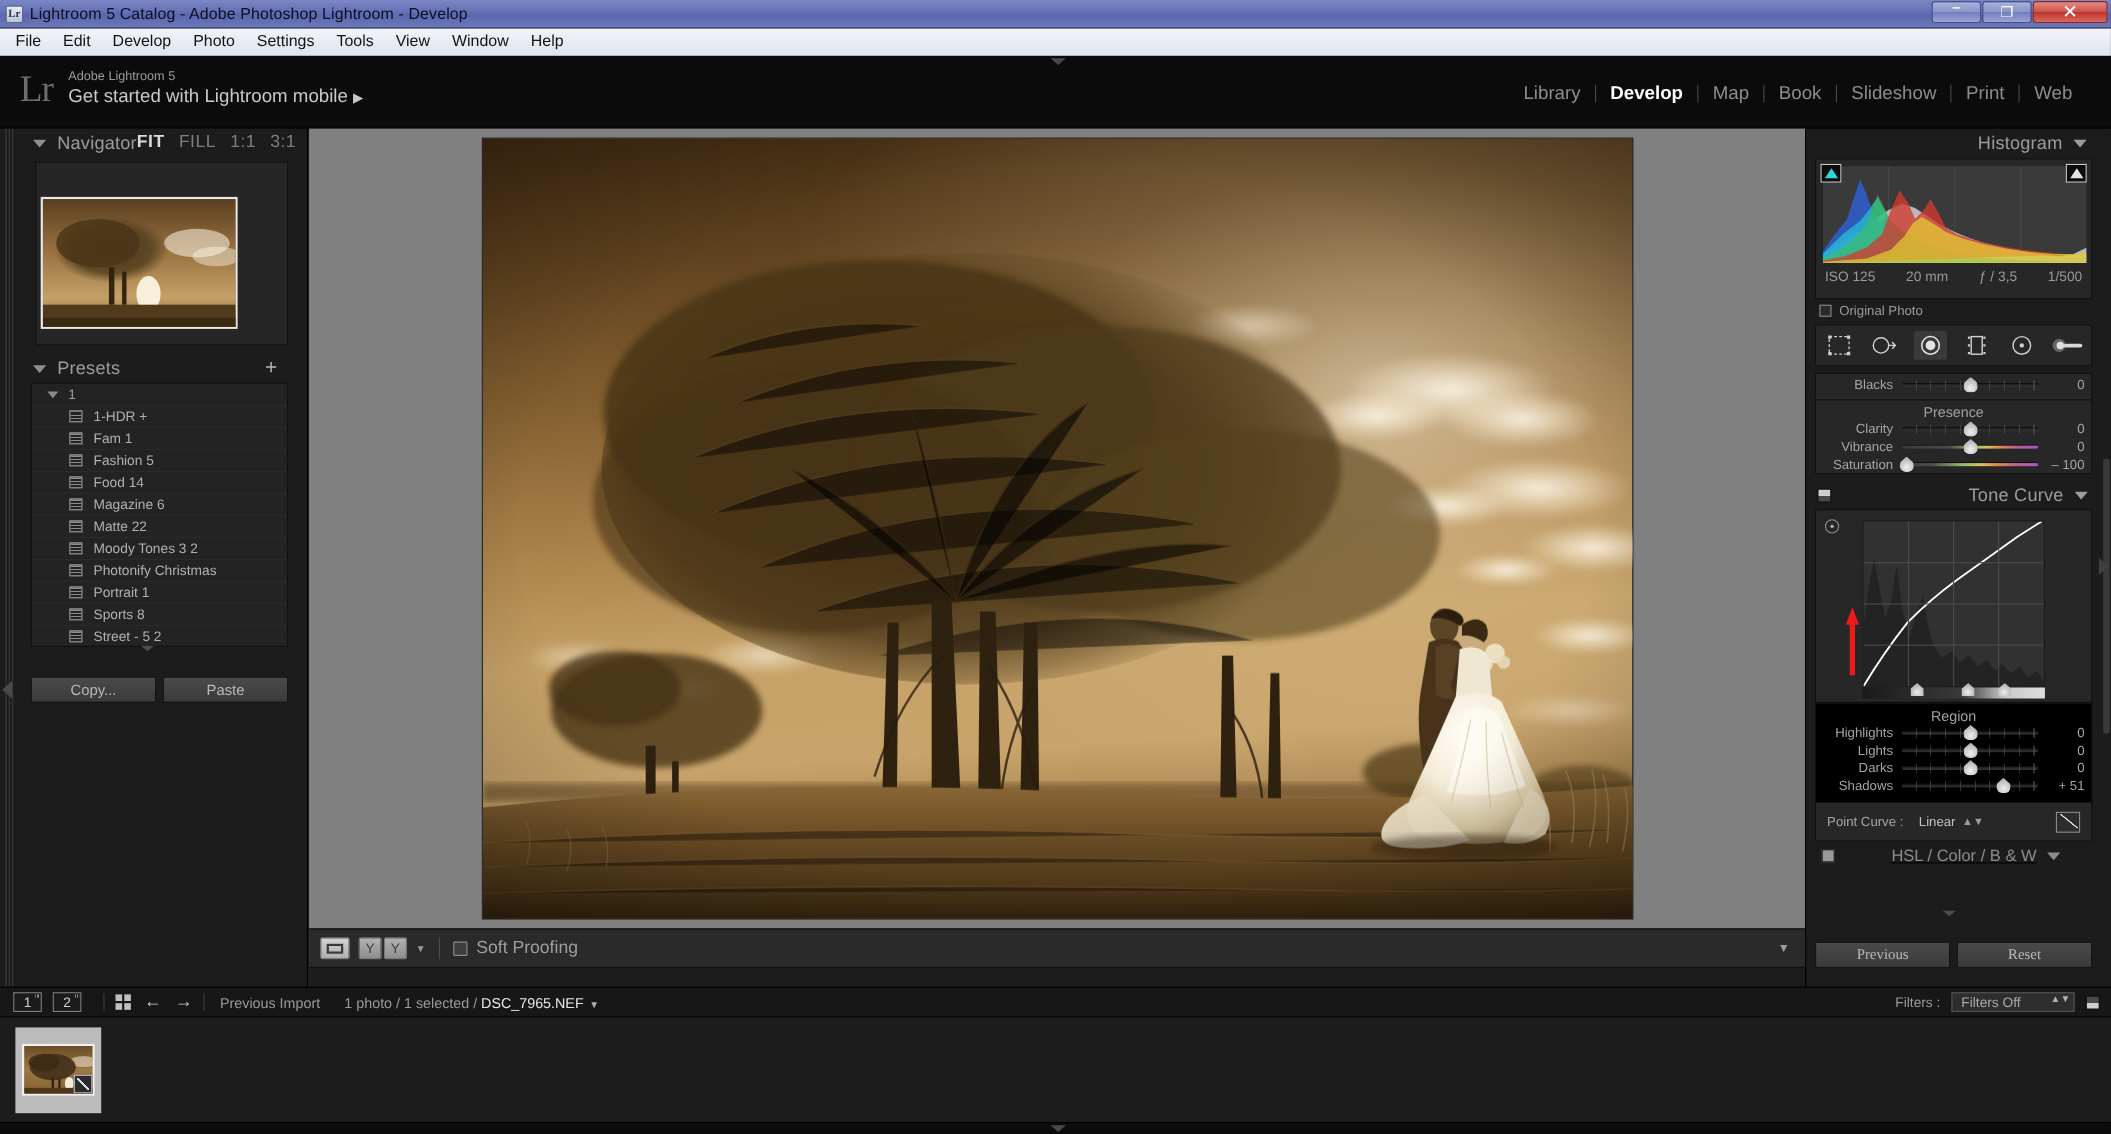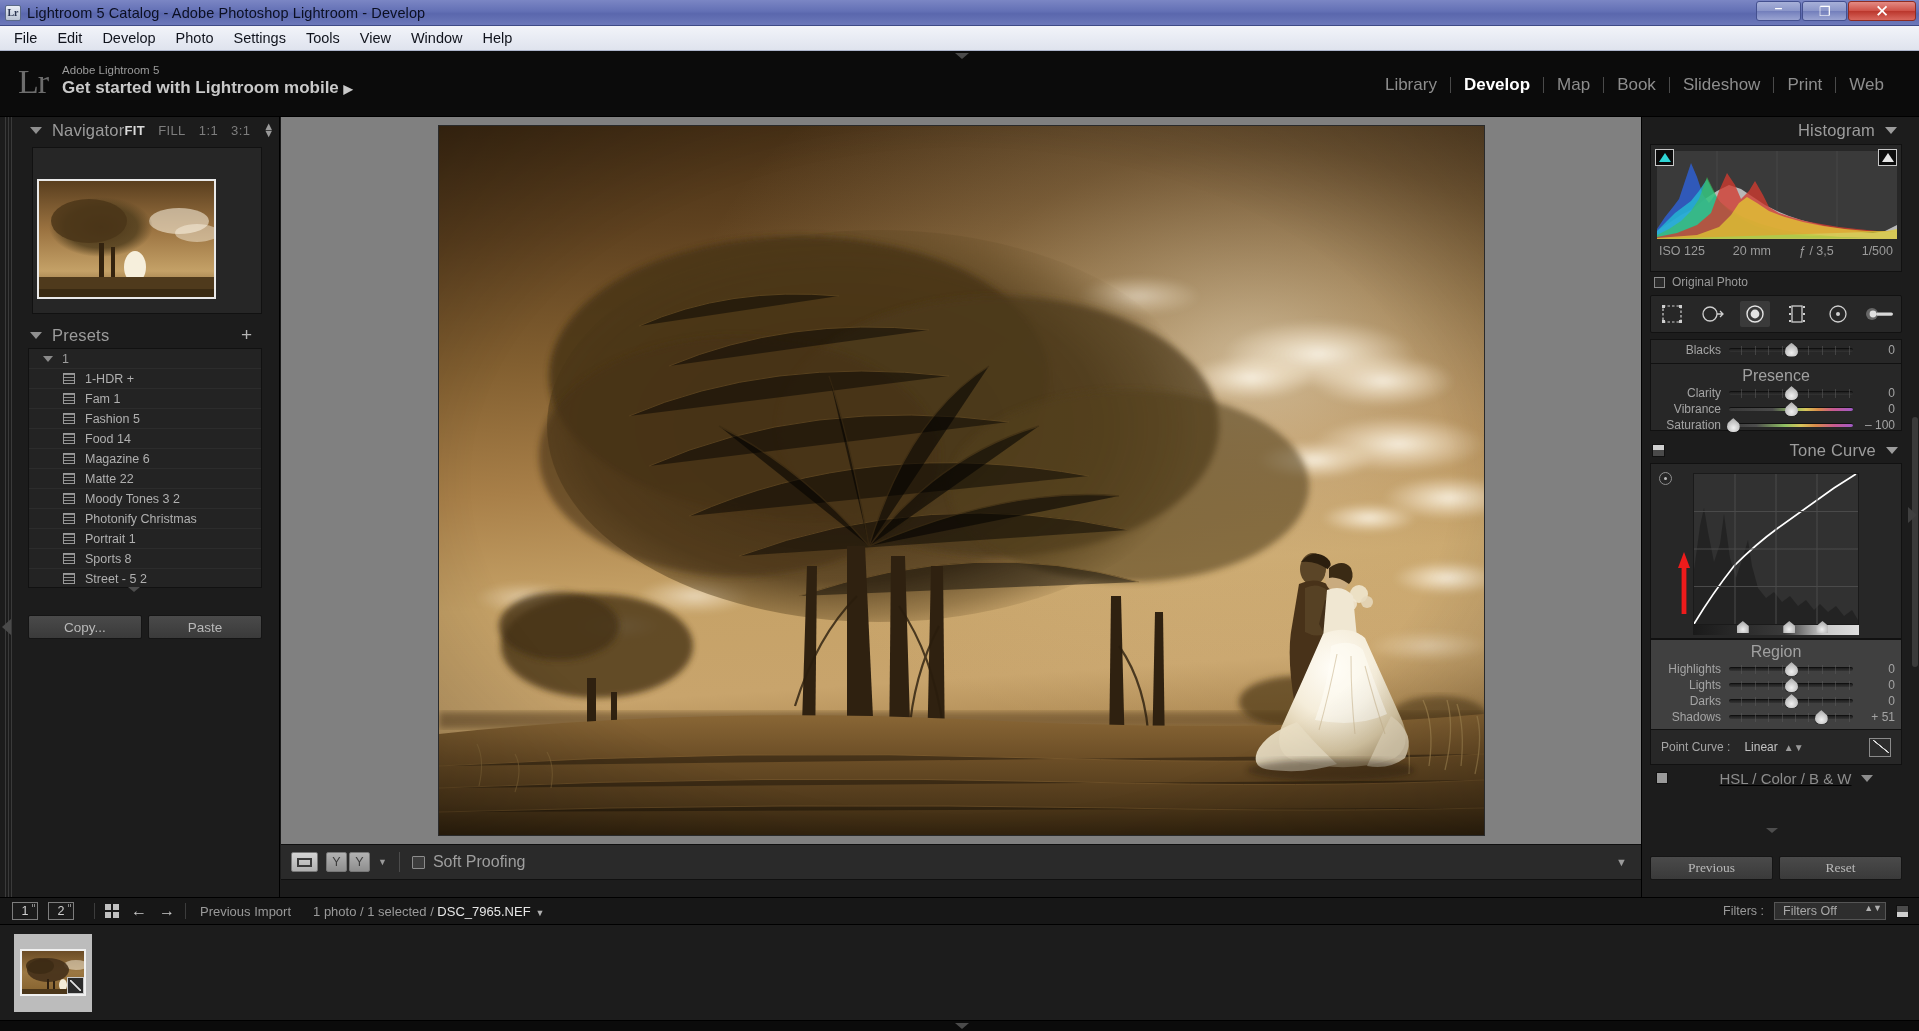--- a/index.html
+++ b/index.html
@@ -64,21 +64,21 @@
     border-left: 7px solid transparent; border-right: 7px solid transparent;
     border-top: 6px solid #4a4a4a;
   }
   .identity { position: absolute; left: 18px; top: 12px; display: flex; align-items: center; }
   .lr-logo {
     font-family: "Liberation Serif", serif; font-size: 34px; color: #6d6d6d;
     line-height: 34px; letter-spacing: -1px; padding-right: 14px; font-weight: 300;
   }
   .id-text { display: flex; flex-direction: column; justify-content: center; }
   .id-line1 { font-size: 11.5px; color: #9b9b9b; line-height: 14px; }
-  .id-line2 { font-size: 17px; color: #c9c9c9; line-height: 22px; font-weight: bold; }
+  .id-line2 { font-size: 17px; color: #c9c9c9; line-height: 22px; }
   .id-line2 .tri { font-size: 12px; color: #c9c9c9; }
 
   .modules { position: absolute; right: 22px; top: 24px; display: flex; align-items: center; }
   .mod { font-size: 17px; color: #8d8d8d; padding: 0 13px; cursor: pointer; }
   .mod.active { color: #ffffff; font-weight: bold; }
   .mod-sep { width: 1px; height: 16px; background: #4a4a4a; }
 
   
   .leftpanel {
     position: absolute; left: 0; top: 117px; width: 280px; height: 780px;
@@ -90,21 +90,21 @@
   }
   .lp-grip .gl { position:absolute; left:8px; width:1px; background:#3a3a3a; }
   .panel-header {
     display: flex; align-items: center; height: 26px; padding: 0 10px 0 12px;
     background: #1c1c1c;
   }
   .ph-tri { width:0;height:0; border-left:6px solid transparent; border-right:6px solid transparent;
             border-top: 7px solid #8f8f8f; margin-right: 10px; }
   .ph-title { font-size: 16.5px; color: #9c9c9c; letter-spacing:.2px; }
   .nav-modes { margin-left: auto; display: flex; align-items: center; gap: 13px; }
-  .nav-mode { font-size: 13px; color: #7d7d7d; letter-spacing:.4px; cursor:pointer; }
+  .nav-mode { font-size: 16px; color: #7d7d7d; letter-spacing:.4px; cursor:pointer; }
   .nav-mode.active { color: #dadada; font-weight: bold; }
   .nav-stepper { color:#9a9a9a; font-size: 11px; line-height: 7px; display:flex;flex-direction:column; }
 
   .nav-box {
     position: absolute; left: 32px; top: 30px; width: 230px; height: 167px;
     background: #262626; border: 1px solid #111;
   }
   .nav-thumb {
     position: absolute; left: 4px; top: 31px; width: 179px; height: 120px;
     border: 2px solid #e9e9e9;
@@ -228,21 +228,21 @@
   .toolstrip {
     position:absolute; left: 8px; top: 178px; width: 252px; height: 38px;
     background: #272727; border: 1px solid #111; border-radius:2px;
     display:flex; align-items:center; justify-content:space-around;
   }
   .tool { width: 30px; height: 26px; display:flex;align-items:center;justify-content:center; cursor:pointer; }
   .tool.sel { background:#3a3a3a; border-radius:2px; }
 
   .basic-tail { position:absolute; left: 8px; top: 222px; width: 252px; height: 24px; background:#272727; border:1px solid #111; border-bottom:none; }
   .presence-box { position:absolute; left: 8px; top: 246px; width: 252px; height: 68px; background:#272727; border:1px solid #111; }
-  .sec-label { text-align:center; font-size: 16px; color:#a0a0a0; padding-top: 3px; }
+  .sec-label { text-align:center; font-size: 13px; color:#a0a0a0; padding-top: 3px; }
 
   .sliderRow { display:flex; align-items:center; height: 16px; padding: 0 6px; }
   .sl-name { width: 72px; text-align:right; font-size: 12px; color:#a4a4a4; padding-right: 8px; }
   .sl-track {
     position:relative; flex: 1; height: 4px; border-radius:2px;
     background: linear-gradient(to bottom,#1e1e1e,#343434); border-top:1px solid #101010;
   }
   .sl-track .ticks {
     position:absolute; inset: -3px 0; background:
       repeating-linear-gradient(to right, transparent 0 10%, #5a5a5a 10%, #5a5a5a calc(10% + 1px));
@@ -283,21 +283,21 @@
     position:absolute; left: 42px; top: 161px; width: 166px; height: 10px;
     background: linear-gradient(to right,#1a1a1a 0%, #3a3a3a 55%, #c8c8c8 78%, #dedede 100%);
   }
   .tc-rknob {
     position:absolute; top: -4px; width: 12px; height: 12px; margin-left:-6px;
     background: radial-gradient(circle at 50% 70%, #eee, #b0b0b0 70%, #8a8a8a);
     clip-path: polygon(50% 0%, 100% 42%, 100% 100%, 0 100%, 0 42%);
   }
   .red-arrow { position:absolute; left: 27px; top: 88px; width: 12px; height: 62px; }
 
-  .region-box { position:absolute; left: 8px; top: 522px; width: 252px; height: 96px; background:#404040; border:1px solid #111; }
+  .region-box { position:absolute; left: 8px; top: 522px; width: 252px; height: 96px; background:#000000; border:1px solid #111; }
   .pointcurve-box { position:absolute; left: 8px; top: 612px; width: 252px; height: 36px; background:#272727; border:1px solid #111;
     display:flex; align-items:center; padding: 0 10px; }
   .pc-label { font-size: 12px; color:#a4a4a4; }
   .pc-value { font-size: 12px; color:#c2c2c2; margin-left: 14px; }
   .pc-stepper { color:#9a9a9a; font-size: 10px; margin-left: 6px; }
   .pc-btn { margin-left:auto; width: 22px;height:19px; border:1px solid #8a8a8a; background:#2c2c2c; position:relative; }
   .pc-btn::after { content:""; position:absolute; left:3px; bottom:3px; width:16px;height:13px;
     background: linear-gradient(to top right, transparent 46%, #dcdcdc 48%, #dcdcdc 52%, transparent 54%); }
 
   .hsl-header { position:absolute; left:4px; top: 650px; width: 301px; display:flex; align-items:center; justify-content:center; height:22px; overflow:hidden;text-decoration:underline;}

